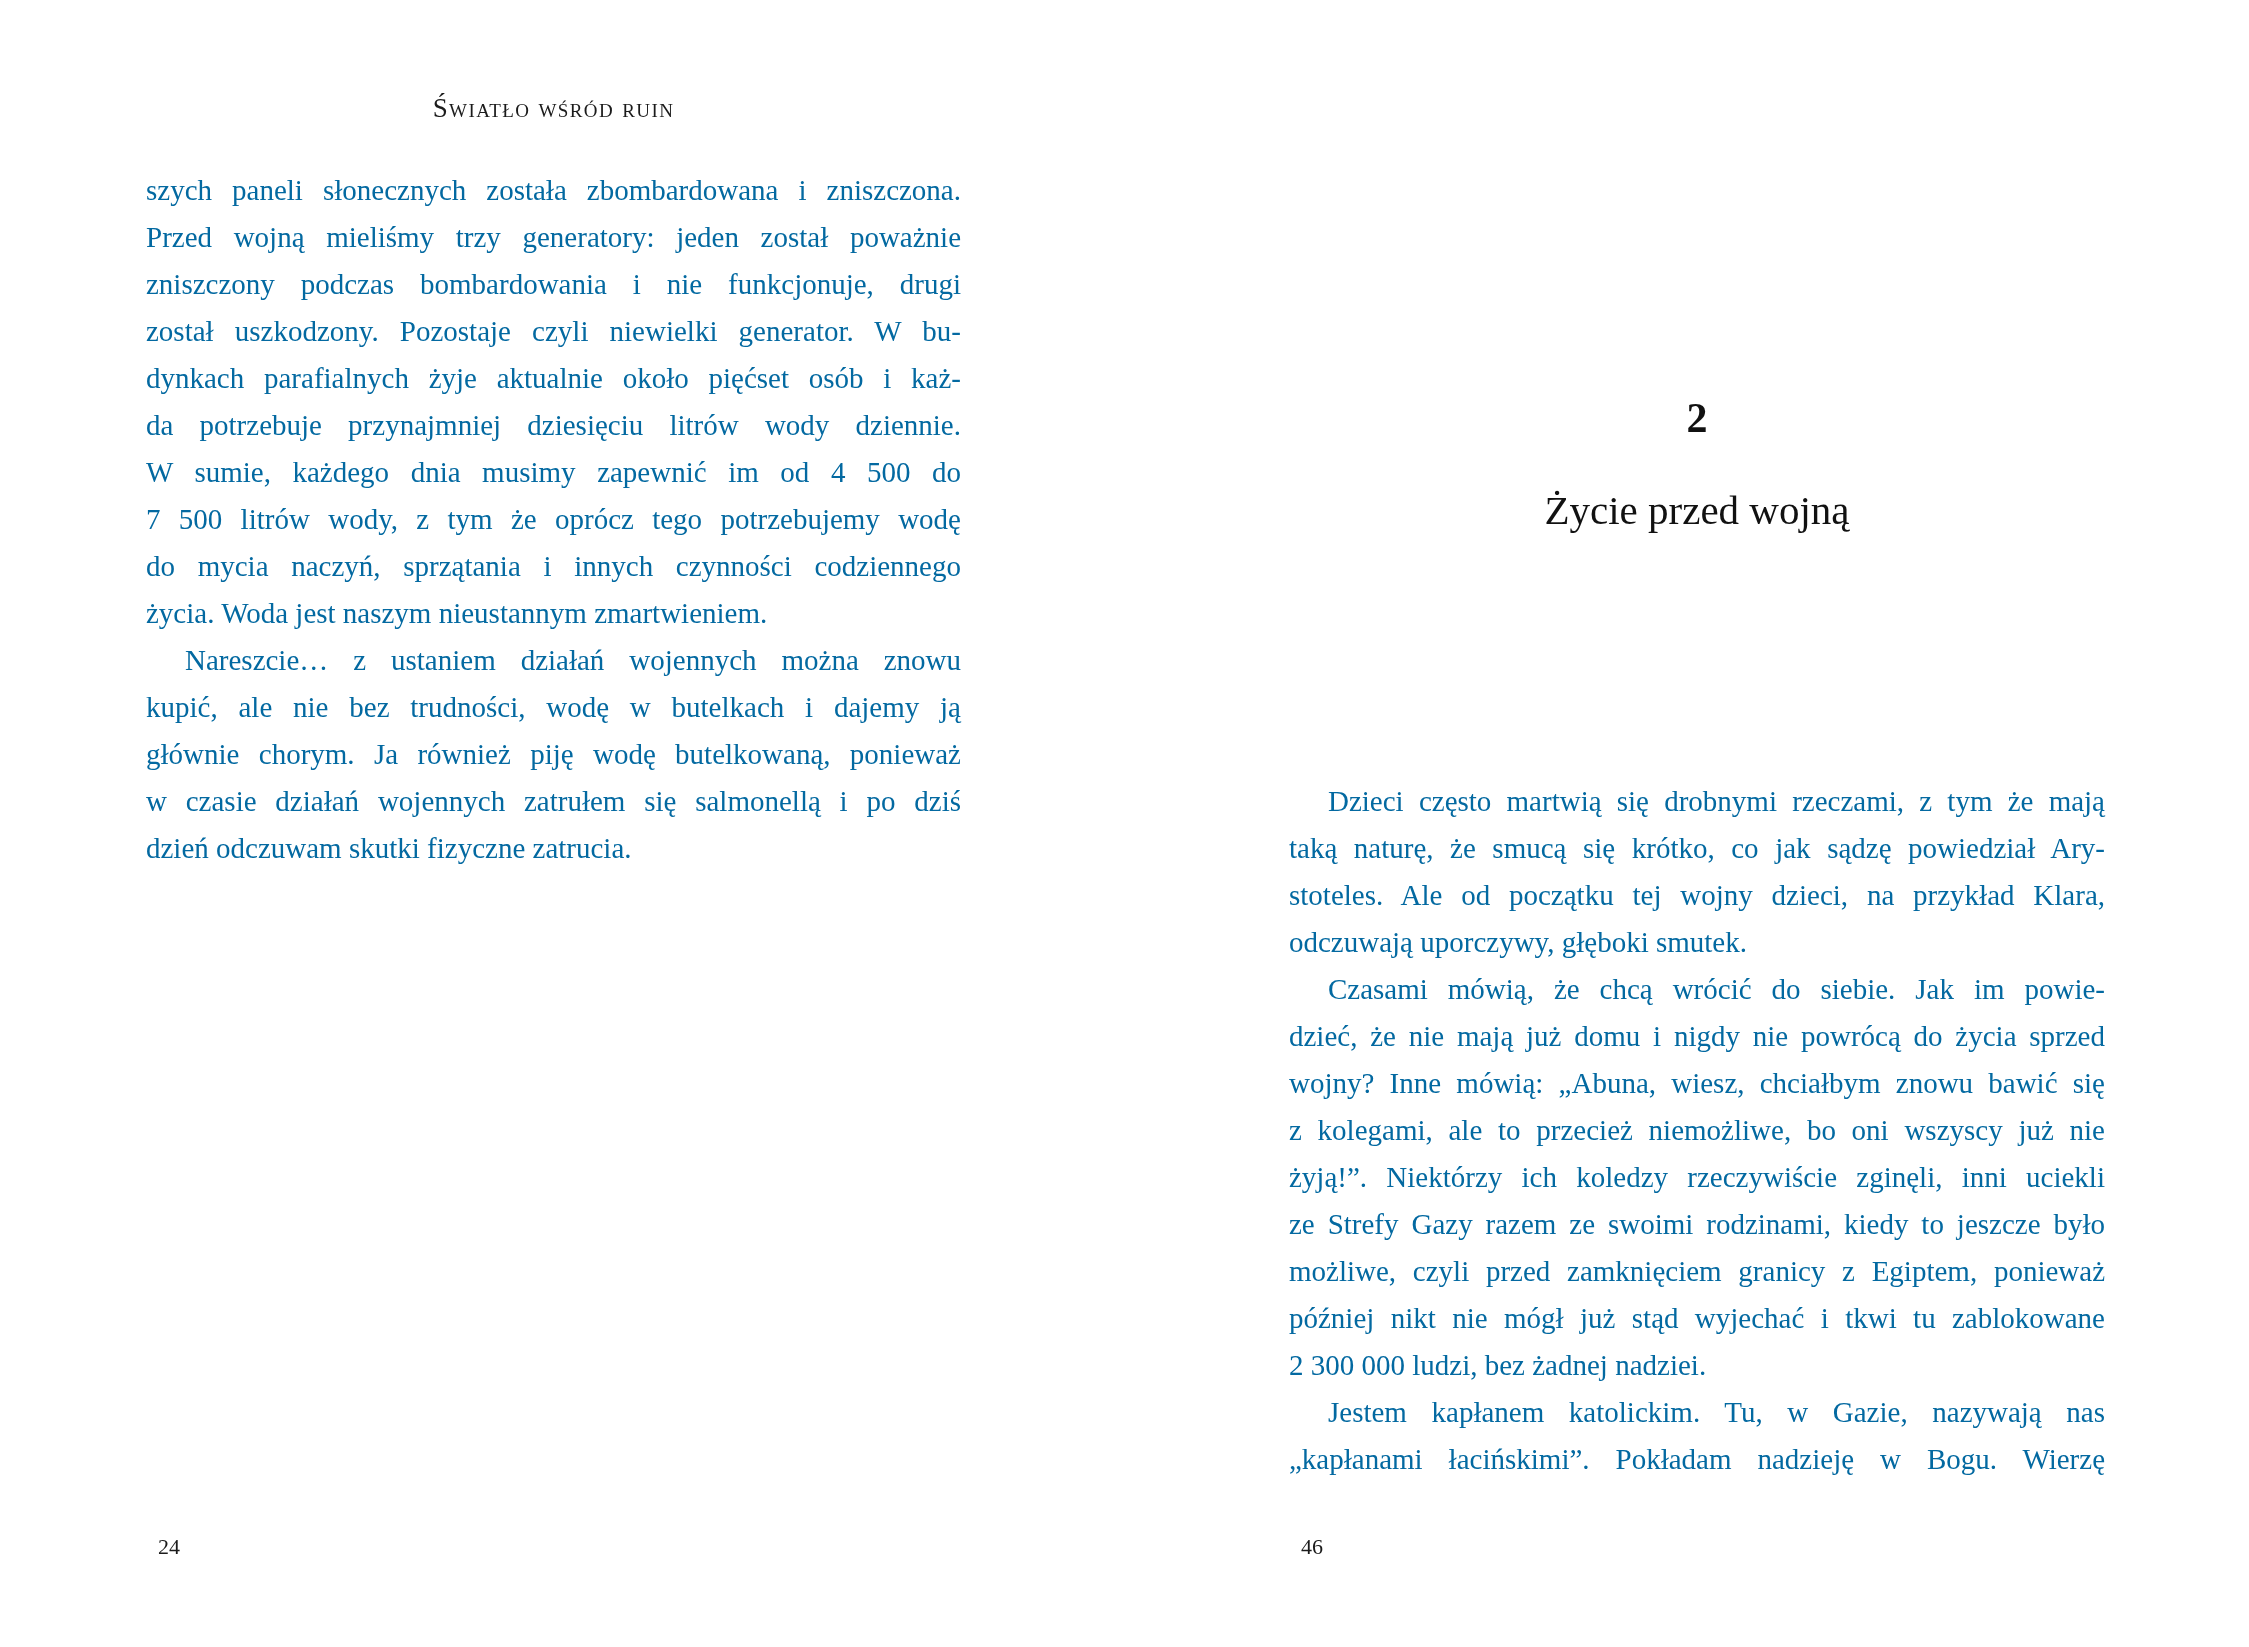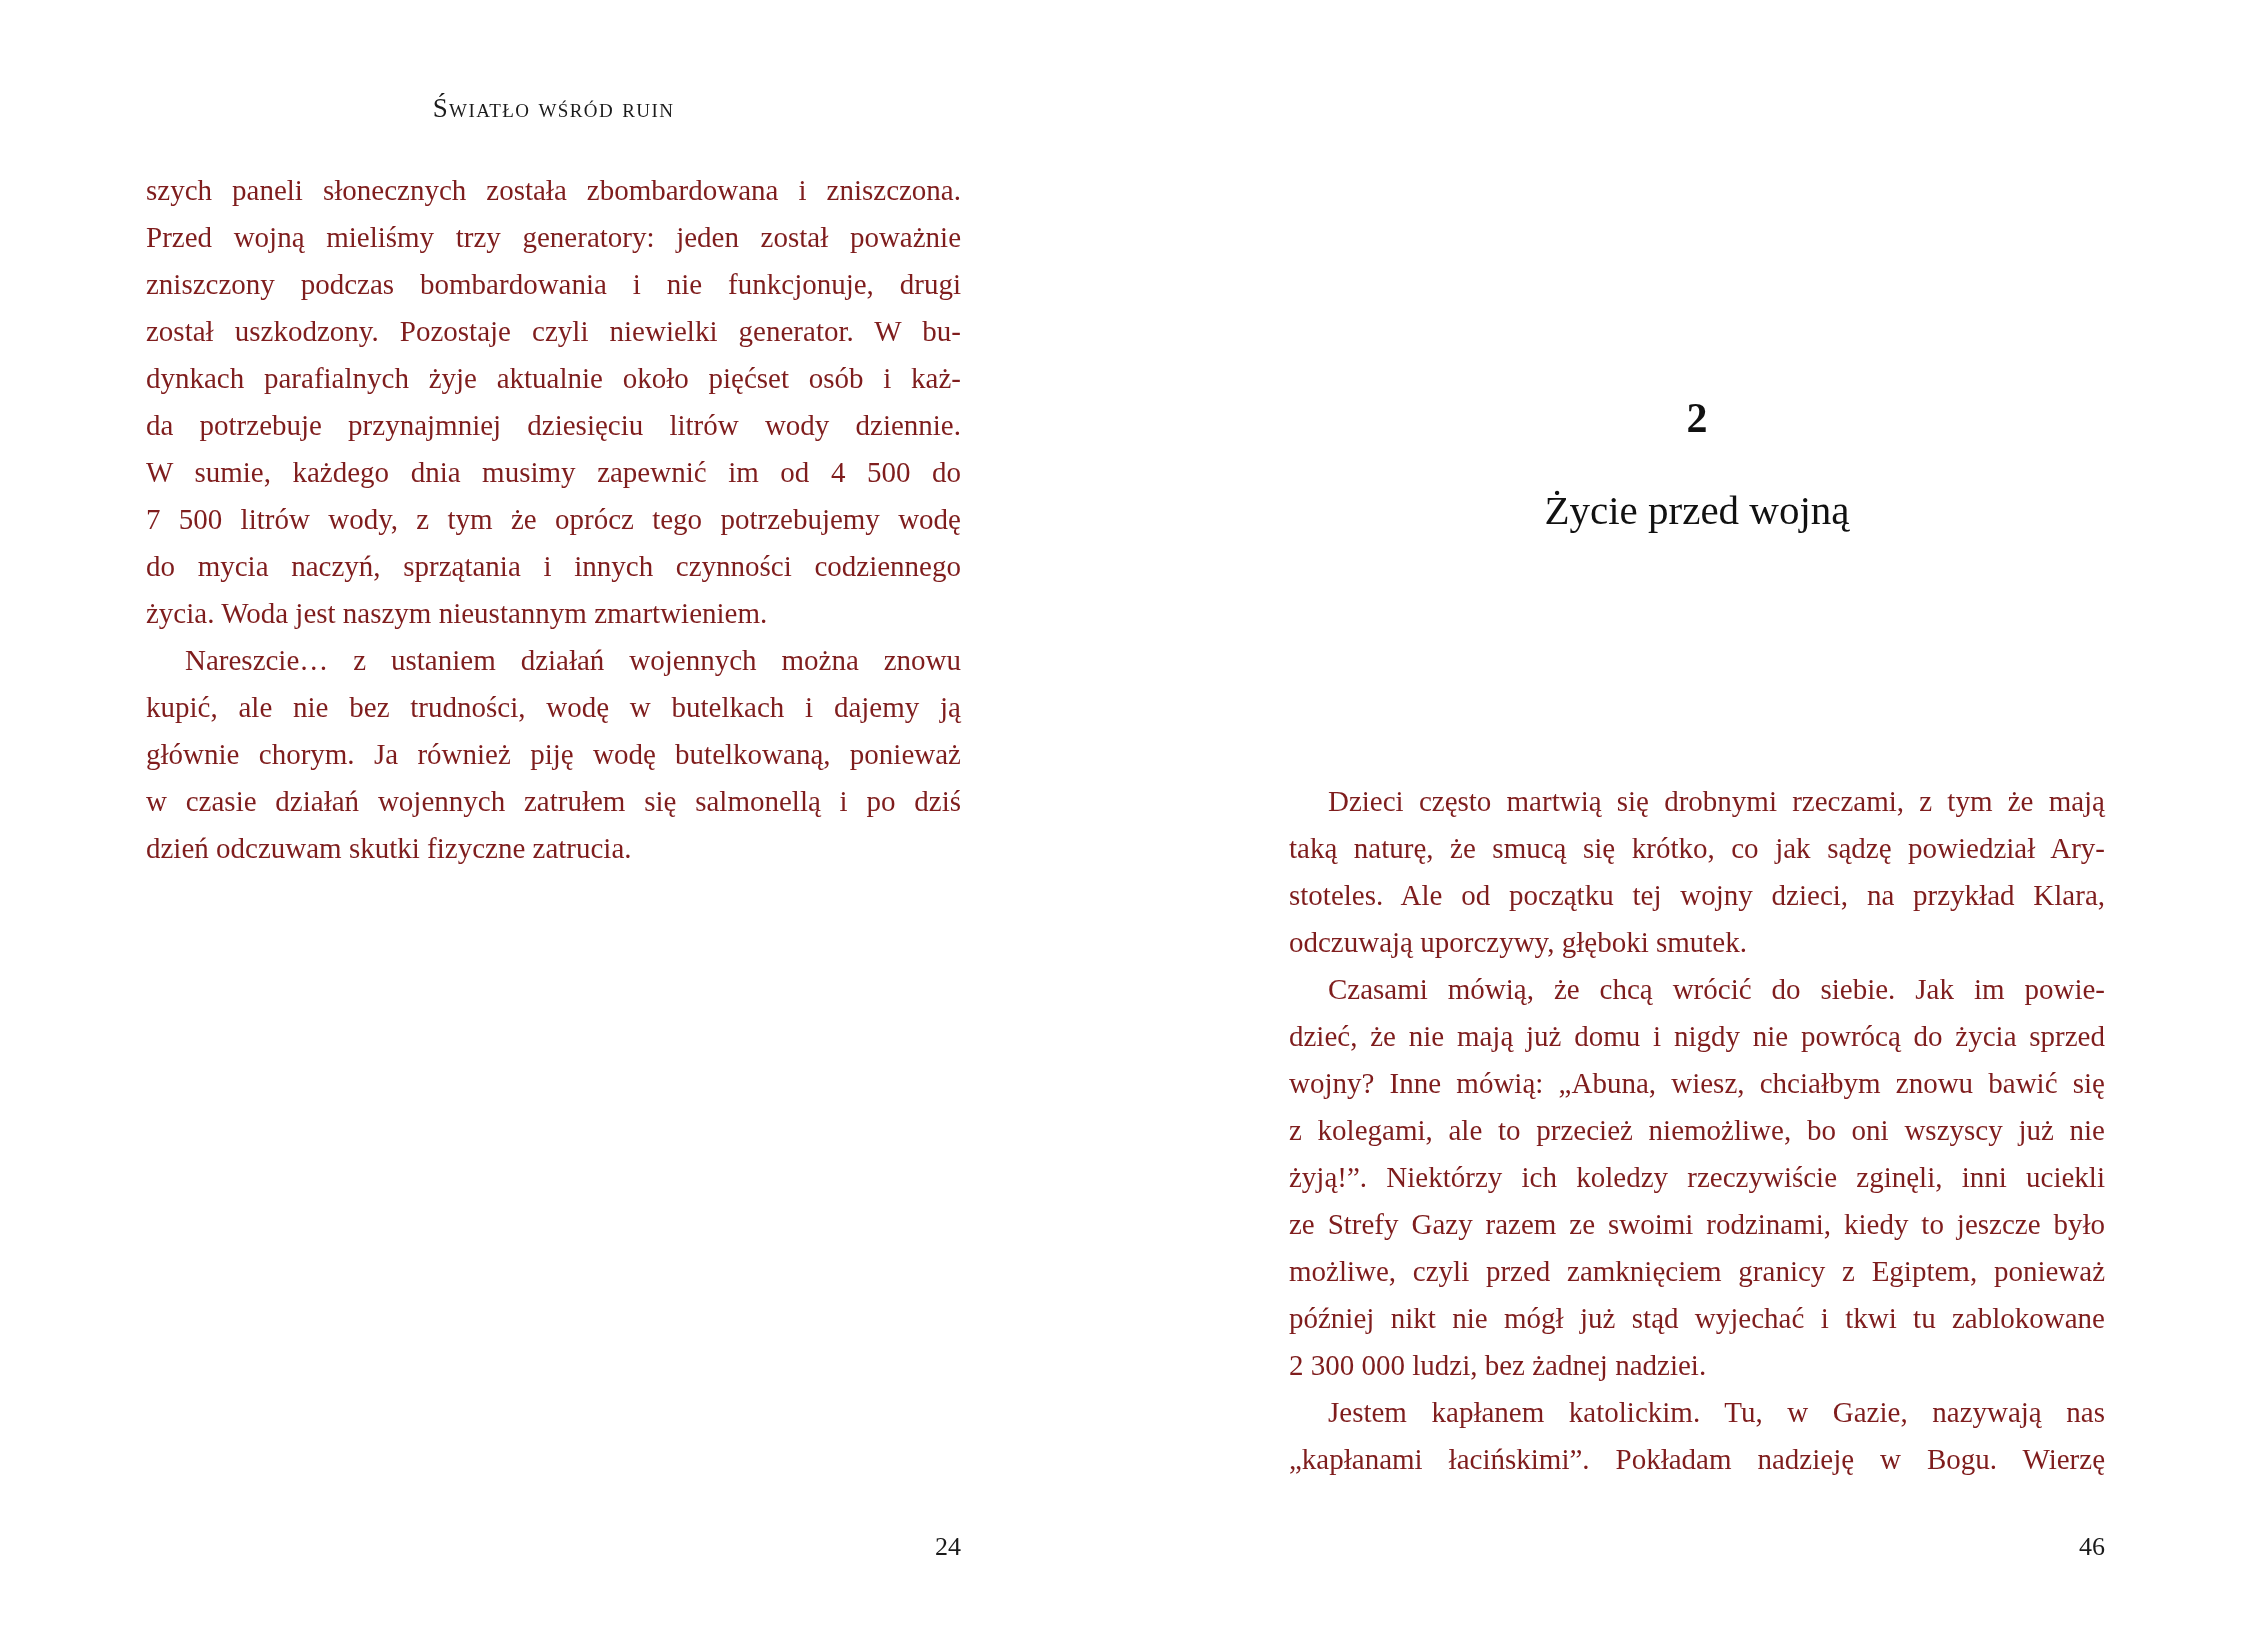--- a/index.html
+++ b/index.html
@@ -32,21 +32,21 @@
   .body-text.left-body  { top: 167px; }
   .body-text.right-body { top: 778px; }
 
   .line {
     font-size: 29px;
     line-height: 47px;
     text-align: justify;
     text-align-last: justify;
     text-justify: inter-word;
     white-space: normal;
-    color: #7f1d1d;
+    color: #0369a1;
   }
   .line.end { text-align-last: left; }
   .line.indent { text-indent: 39px; }
 
   .chapter-number {
     position: absolute;
     top: 394px; left: 0; right: 0;
     text-align: center;
     font-weight: bold;
     font-size: 42px;
@@ -59,22 +59,22 @@
     text-align: center;
     font-weight: normal;
     font-size: 41px;
     line-height: 48px;
     color: #111111;
   }
 
   .page-number {
     position: absolute;
     top: 1529px; left: 12px; right: 0;
-    text-align: right;
-    font-size: 26px;
+    text-align: left;
+    font-size: 22px;
     line-height: 35px;
     color: #1b1b1b;
   }
 </style>
 </head>
 <body>
 
 <div id="spread">
 
   <div class="col left">

